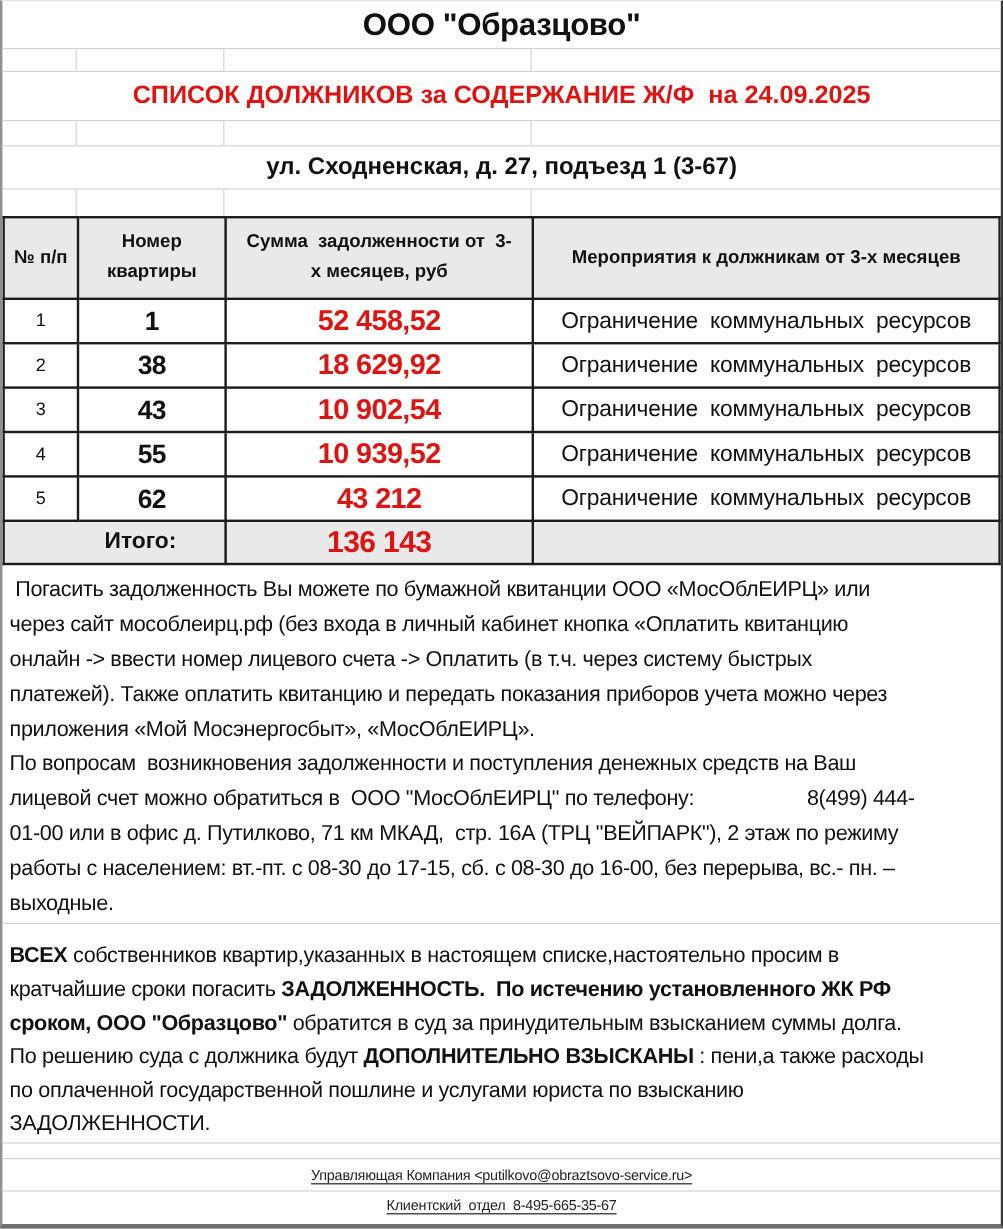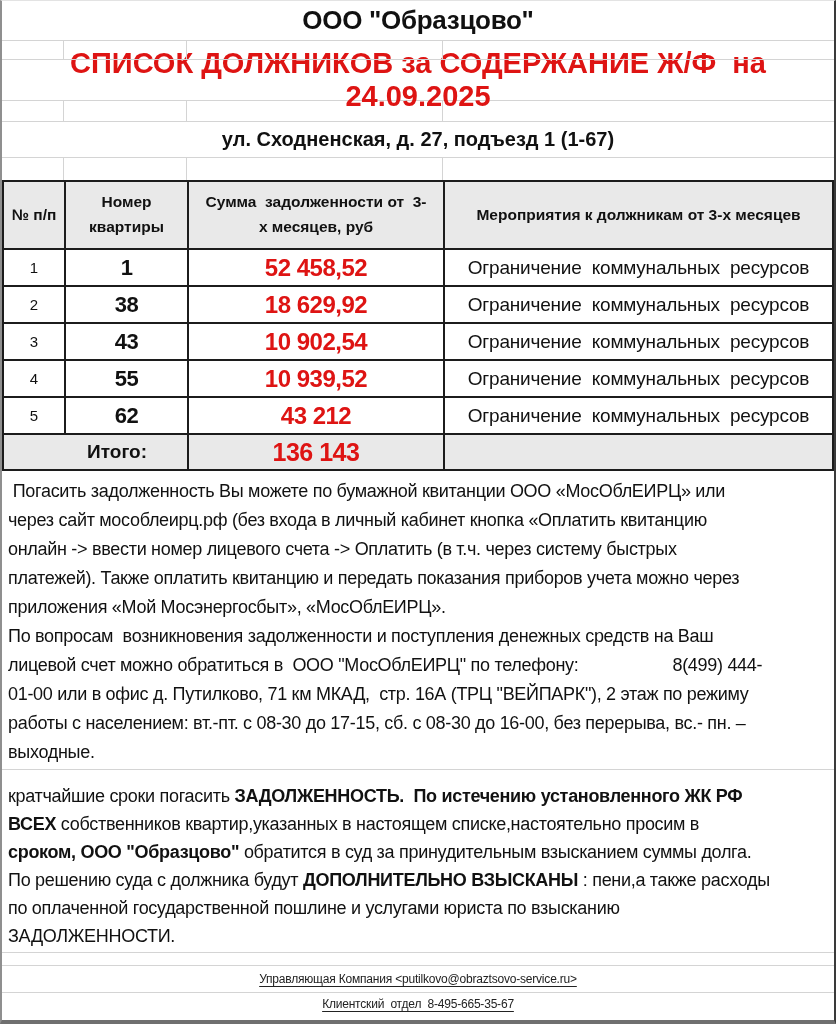--- a/index.html
+++ b/index.html
@@ -20,21 +20,21 @@
     border-bottom:4px solid #6f6f6f;
   }
   .c{display:flex;align-items:center;justify-content:center;text-align:center;}
   .r-title{height:39px;border-bottom:1px solid var(--grid);font-weight:bold;font-size:26px;letter-spacing:-0.3px;}
   .spacer{position:relative;border-bottom:1px solid var(--grid);}
   .sp-a{height:18px;}
   .sp-b{height:20px;}
   .sp-c{height:22px;border-bottom:none;}
   .spacer .v{position:absolute;top:0;bottom:0;width:1px;background:var(--grid);}
   .v1{left:61px;}.v2{left:184px;}.v3{left:440px;}
-  .r-red{height:40px;border-bottom:1px solid var(--grid);color:var(--red);font-weight:bold;font-size:29px;white-space:pre-wrap;}
+  .r-red{height:40px;border-bottom:1px solid var(--grid);color:var(--red);font-weight:bold;font-size:21px;white-space:pre-wrap;}
   .r-addr{height:35px;border-bottom:1px solid var(--grid);font-weight:bold;font-size:20px;}
 
   table{width:100%;border-collapse:collapse;table-layout:fixed;padding-left:28px;}
   th,td{border:2px solid var(--border);padding:0;}
   thead th{background:var(--cellbg);font-size:15.5px;font-weight:bold;height:66px;text-align:center;vertical-align:middle;line-height:1.6;white-space:pre-wrap;}
   tbody td{height:35px;text-align:center;vertical-align:middle;}
   td.numcell{font-size:15px;font-weight:normal;}
   td.aptcell{font-size:22px;font-weight:bold;letter-spacing:-0.5px;}
   td.sumcell{font-size:24px;font-weight:bold;color:var(--red);letter-spacing:-0.5px;}
   td.actcell{font-size:19px;word-spacing:5px;letter-spacing:-0.2px;}
@@ -65,21 +65,21 @@
   </div>
 
   <div class="r-red c">СПИСОК ДОЛЖНИКОВ за СОДЕРЖАНИЕ Ж/Ф  на 24.09.2025</div>
 
   <div class="spacer sp-b">
     <div class="v v1"></div>
     <div class="v v2"></div>
     <div class="v v3"></div>
   </div>
 
-  <div class="r-addr c">ул. Сходненская, д. 27, подъезд 1 (1-67)</div>
+  <div class="r-addr c">ул. Сходненская, д. 27, подъезд 1 (3-67)</div>
 
   <div class="spacer sp-c">
     <div class="v v1"></div>
     <div class="v v2"></div>
     <div class="v v3"></div>
   </div>
 
   <table>
     <colgroup>
         <col style="width:62px">
@@ -141,22 +141,22 @@
     <div class="line">платежей). Также оплатить квитанцию и передать показания приборов учета можно через</div>
     <div class="line">приложения «Мой Мосэнергосбыт», «МосОблЕИРЦ».</div>
     <div class="line">По вопросам  возникновения задолженности и поступления денежных средств на Ваш</div>
     <div class="line">лицевой счет можно обратиться в  ООО "МосОблЕИРЦ" по телефону:                    8(499) 444-</div>
     <div class="line">01-00 или в офис д. Путилково, 71 км МКАД,  стр. 16А (ТРЦ "ВЕЙПАРК"), 2 этаж по режиму</div>
     <div class="line">работы с населением: вт.-пт. с 08-30 до 17-15, сб. с 08-30 до 16-00, без перерыва, вс.- пн. –</div>
     <div class="line">выходные.</div>
   </div>
 
   <div class="warn-block">
+    <div class="line"><span></span><span class="b">ВСЕХ</span><span> собственников квартир,указанных в настоящем списке,настоятельно просим в</span></div>
     <div class="line"><span>кратчайшие сроки погасить </span><span class="b">ЗАДОЛЖЕННОСТЬ.  По истечению установленного ЖК РФ</span><span></span></div>
-    <div class="line"><span></span><span class="b">ВСЕХ</span><span> собственников квартир,указанных в настоящем списке,настоятельно просим в</span></div>
     <div class="line"><span></span><span class="b">сроком, ООО "Образцово"</span><span> обратится в суд за принудительным взысканием суммы долга.</span></div>
     <div class="line"><span>По решению суда с должника будут </span><span class="b">ДОПОЛНИТЕЛЬНО ВЗЫСКАНЫ</span><span> : пени,а также расходы</span></div>
     <div class="line"><span>по оплаченной государственной пошлине и услугами юриста по взысканию</span><span class="b"></span><span></span></div>
     <div class="line"><span>ЗАДОЛЖЕННОСТИ.</span><span class="b"></span><span></span></div>
   </div>
 
   <div class="gap-strip"></div>
 
   <div class="footer-row c">
     <span>Управляющая Компания &lt;putilkovo@obraztsovo-service.ru&gt;</span>

